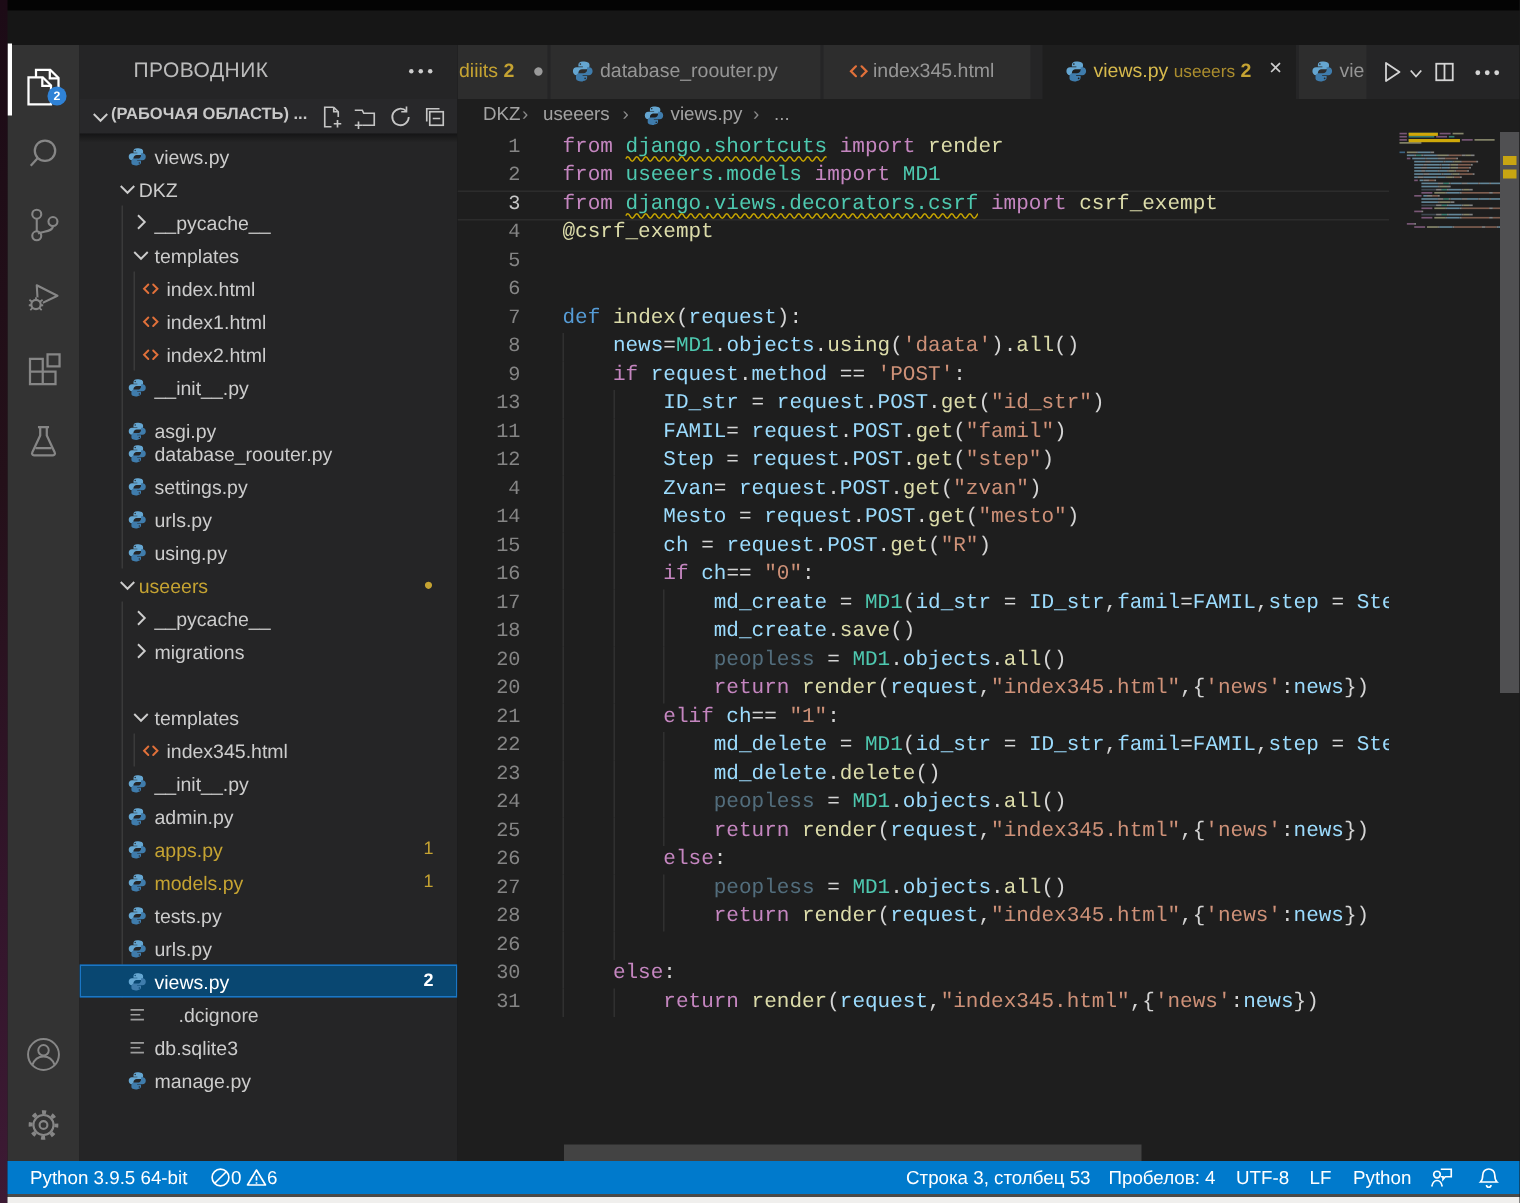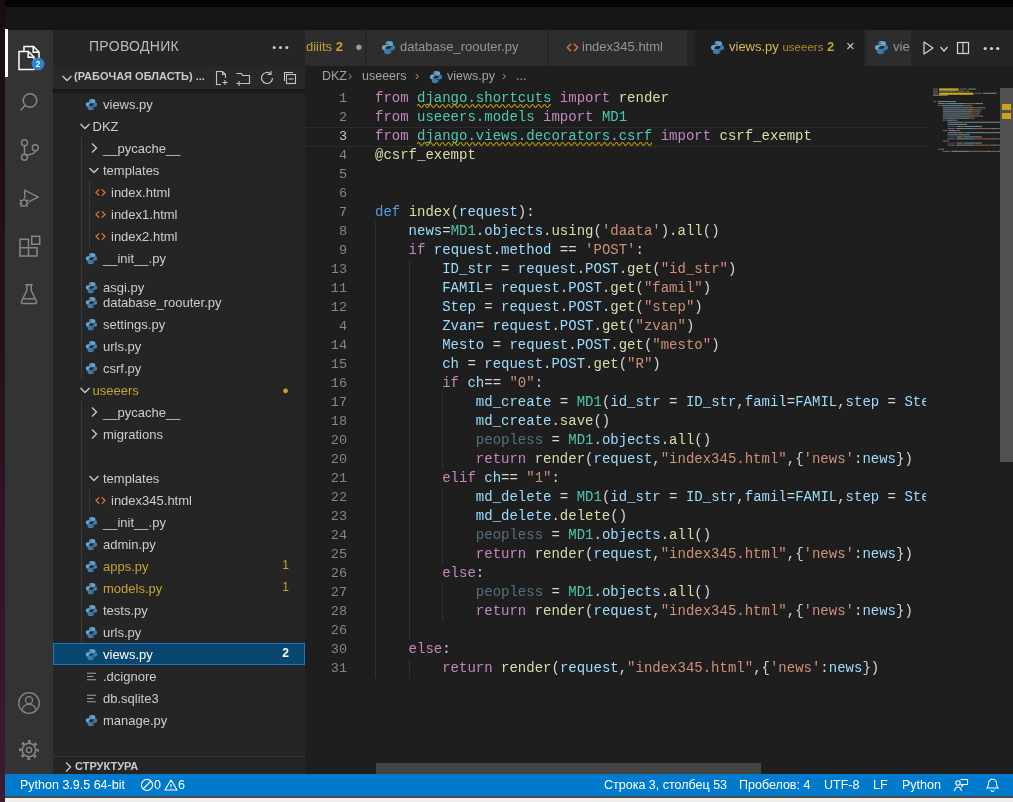--- a/index.html
+++ b/index.html
@@ -271,21 +271,21 @@
         </span>
         <span class="lbl" style="left:50px;color:#cccccc">urls.py</span>
       </div>
 <div class="trow" style="top:327px">
         <span class="fiw" style="left:32px">
           <svg class="fic" viewBox="0 0 16 16">
             <path fill="#65a6d1" d="M7.9 1.1C5.9 1.1 4.9 2 4.9 3.4v1.3h3.2v.5H3.6C2.1 5.2 1 6.3 1 8s1.1 2.8 2.6 2.8h1.3V9.1c0-1.4 1.2-2.6 2.6-2.6h3.2c1.2 0 2.1-1 2.1-2.2V3.4c0-1.4-1.4-2.3-4.9-2.3zM6.3 2.3c.4 0 .6.3.6.6s-.3.6-.6.6-.6-.3-.6-.6.2-.6.6-.6z"></path>
             <path fill="#3f7cac" d="M8.1 14.9c2 0 3-0.9 3-2.3v-1.3H7.9v-.5h4.5c1.5 0 2.6-1.1 2.6-2.8s-1.1-2.8-2.6-2.8h-1.3v1.7c0 1.4-1.2 2.6-2.6 2.6H5.3c-1.2 0-2.1 1-2.1 2.2v1.2c0 1.4 1.4 2.3 4.9 2.3zm1.6-1.2c-.4 0-.6-.3-.6-.6s.3-.6.6-.6.6.3.6.6-.2.6-.6.6z"></path>
           </svg>
         </span>
-        <span class="lbl" style="left:50px;color:#cccccc">csrf.py</span>
+        <span class="lbl" style="left:50px;color:#cccccc">using.py</span>
       </div>
 <div class="trow" style="top:349px">
         <span class="chw" style="left:24px">
           <svg class="tch" viewBox="0 0 16 16">
             <path fill="none" stroke="#cccccc" stroke-width="1.3" d="M3.5 6 8 10.5 12.5 6"></path>
           </svg>
         </span>
         <span class="lbl" style="left:39.5px;color:#c5a332">useeers</span>
         <span class="bdg" style="color:#c5a332;font-size:11px;line-height:17px">●</span>
       </div>
@@ -390,21 +390,21 @@
 <div class="trow" style="top:635px">
         <span class="fiw" style="left:32px">
           <svg class="fic" viewBox="0 0 16 16">
             <g stroke="#9d9d9d" stroke-width="1.3">
               <line x1="2.5" y1="4" x2="13.5" y2="4"></line>
               <line x1="2.5" y1="8" x2="10.5" y2="8"></line>
               <line x1="2.5" y1="12" x2="13.5" y2="12"></line>
             </g>
           </svg>
         </span>
-        <span class="lbl" style="left:50px;color:#cccccc">.dcignore</span>
+        <span class="lbl" style="left:66px;color:#cccccc">.dcignore</span>
       </div>
 <div class="trow" style="top:657px">
         <span class="fiw" style="left:32px">
           <svg class="fic" viewBox="0 0 16 16">
             <g stroke="#9d9d9d" stroke-width="1.3">
               <line x1="2.5" y1="4" x2="13.5" y2="4"></line>
               <line x1="2.5" y1="8" x2="10.5" y2="8"></line>
               <line x1="2.5" y1="12" x2="13.5" y2="12"></line>
             </g>
           </svg>
@@ -413,28 +413,20 @@
       </div>
 <div class="trow" style="top:679px">
         <span class="fiw" style="left:32px">
           <svg class="fic" viewBox="0 0 16 16">
             <path fill="#65a6d1" d="M7.9 1.1C5.9 1.1 4.9 2 4.9 3.4v1.3h3.2v.5H3.6C2.1 5.2 1 6.3 1 8s1.1 2.8 2.6 2.8h1.3V9.1c0-1.4 1.2-2.6 2.6-2.6h3.2c1.2 0 2.1-1 2.1-2.2V3.4c0-1.4-1.4-2.3-4.9-2.3zM6.3 2.3c.4 0 .6.3.6.6s-.3.6-.6.6-.6-.3-.6-.6.2-.6.6-.6z"></path>
             <path fill="#3f7cac" d="M8.1 14.9c2 0 3-0.9 3-2.3v-1.3H7.9v-.5h4.5c1.5 0 2.6-1.1 2.6-2.8s-1.1-2.8-2.6-2.8h-1.3v1.7c0 1.4-1.2 2.6-2.6 2.6H5.3c-1.2 0-2.1 1-2.1 2.2v1.2c0 1.4 1.4 2.3 4.9 2.3zm1.6-1.2c-.4 0-.6-.3-.6-.6s.3-.6.6-.6.6.3.6.6-.2.6-.6.6z"></path>
           </svg>
         </span>
         <span class="lbl" style="left:50px;color:#cccccc">manage.py</span>
       </div>
-  <div id="structrow">
-    <span class="chw" style="left:7px;top:2px">
-          <svg class="tch" viewBox="0 0 16 16">
-            <path fill="none" stroke="#cccccc" stroke-width="1.3" d="M6 3.5 10.5 8 6 12.5"></path>
-          </svg>
-        </span>
-    <span style="position:absolute;left:22px;top:3px;font-size:11px;font-weight:700;color:#c9c9c9">СТРУКТУРА</span>
-  </div>
 </div>
 
 <div class="abs" id="editor">
   <div id="tabs">
     <div class="tab" style="left:0;width:61px">
           <span class="tlbl" style="left:1px;color:#c5a332">diiits <b>2</b></span>
           <span style="position:absolute;left:50px;top:9px;color:#9a9a9a">●</span>
         </div>
     <div class="tab" style="left:62px;width:181px">
           <span class="ticon" style="left:14px">

